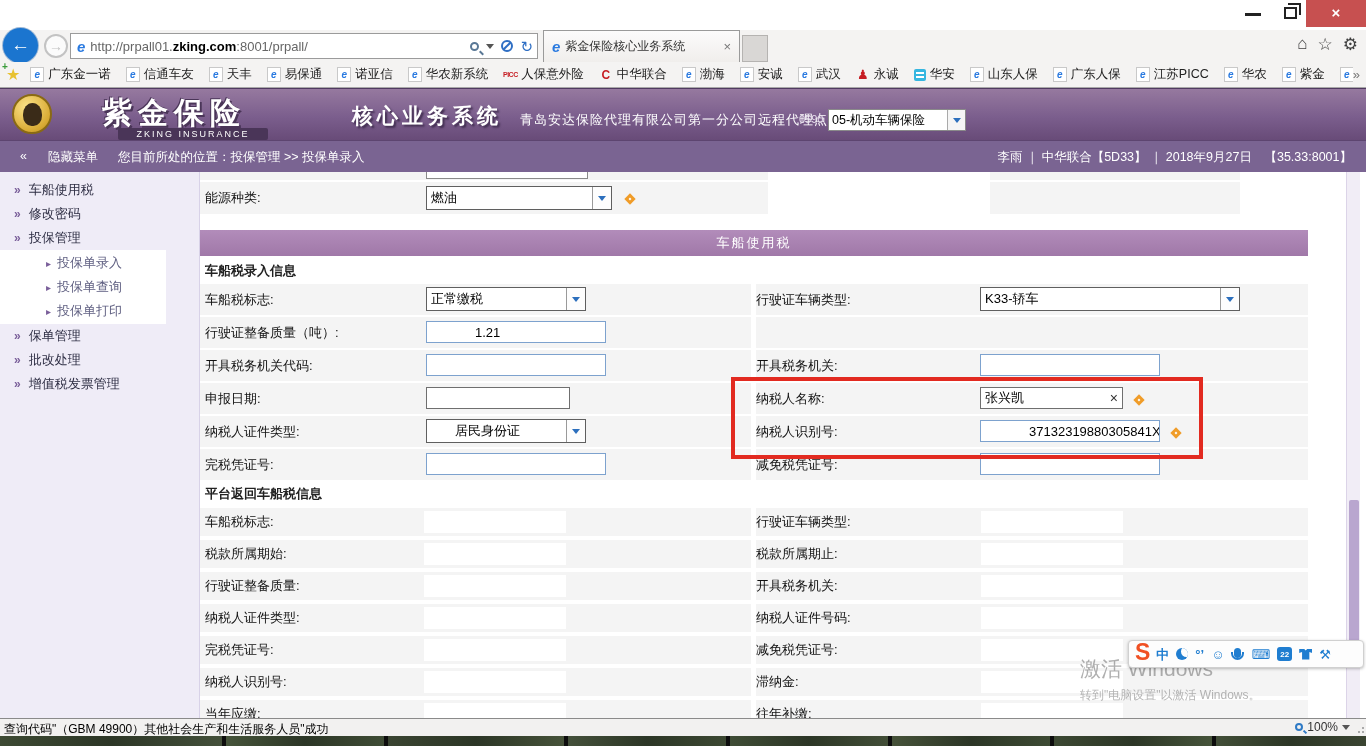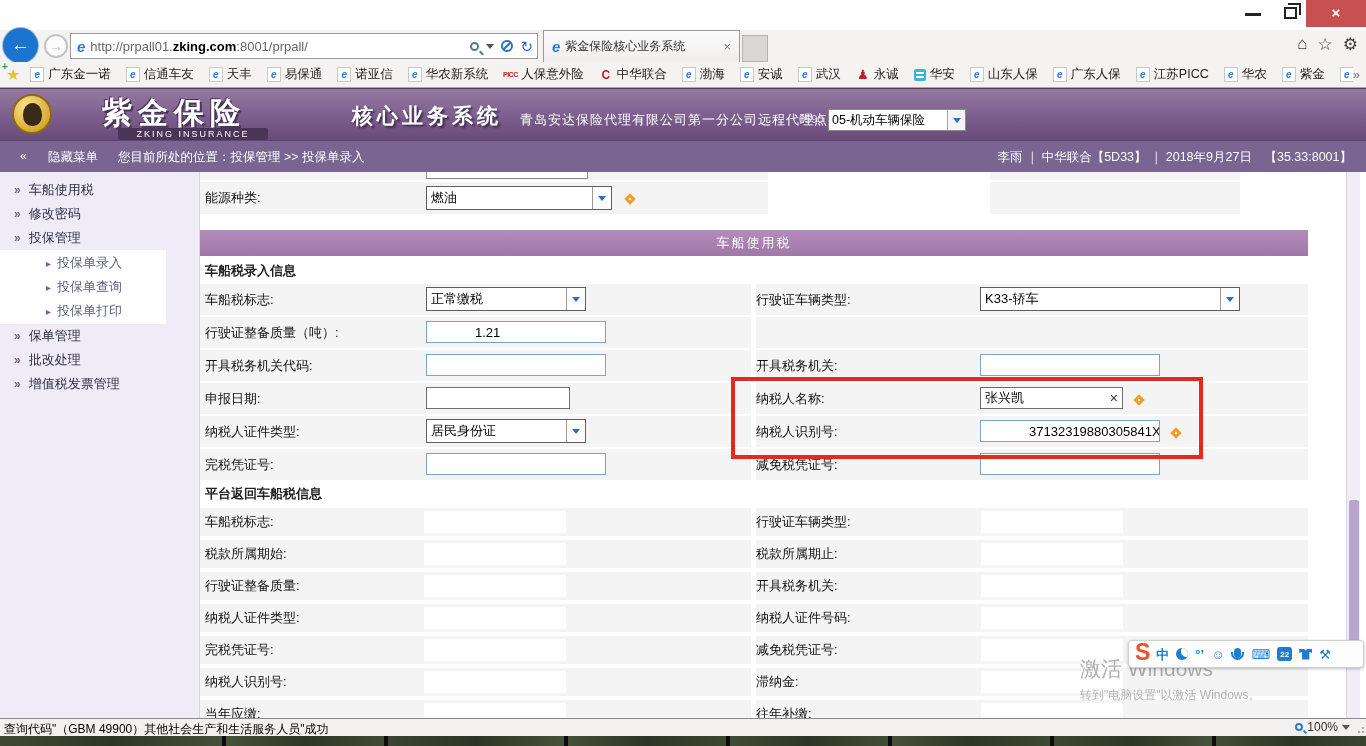--- a/index.html
+++ b/index.html
@@ -345,21 +345,21 @@
         </div>
         <span class="flabel" style="left: 556px; line-height: 31px;">纳税人名称:</span>
         <div class="finput g" style="width: 143px; left: 780px;">
           <span class="fin-text">张兴凯</span>
           <span class="fclear">×</span>
         </div>
         <span class="diamond" style="left: 935px;"></span>
       </div>
       <div class="frow" style="top: 244px; height: 31px;">
         <span class="flabel" style="left: 5px; line-height: 31px;">纳税人证件类型:</span>
-        <div class="fsel" style="width: 160px; left: 226px;">
+        <div class="fsel" style="width: 160px; left: 226px; padding-left: 24px;">
           <span class="fsel-text">居民身份证</span>
           <span class="fsel-arrow"></span>
         </div>
         <span class="flabel" style="left: 556px; line-height: 31px;">纳税人识别号:</span>
         <div class="finput b" style="width: 180px; left: 780px;">
           <span class="fin-text">37132319880305841X</span>
         </div>
         <span class="diamond" style="left: 972px;"></span>
       </div>
       <div class="frow" style="top: 277px; height: 31px;">

